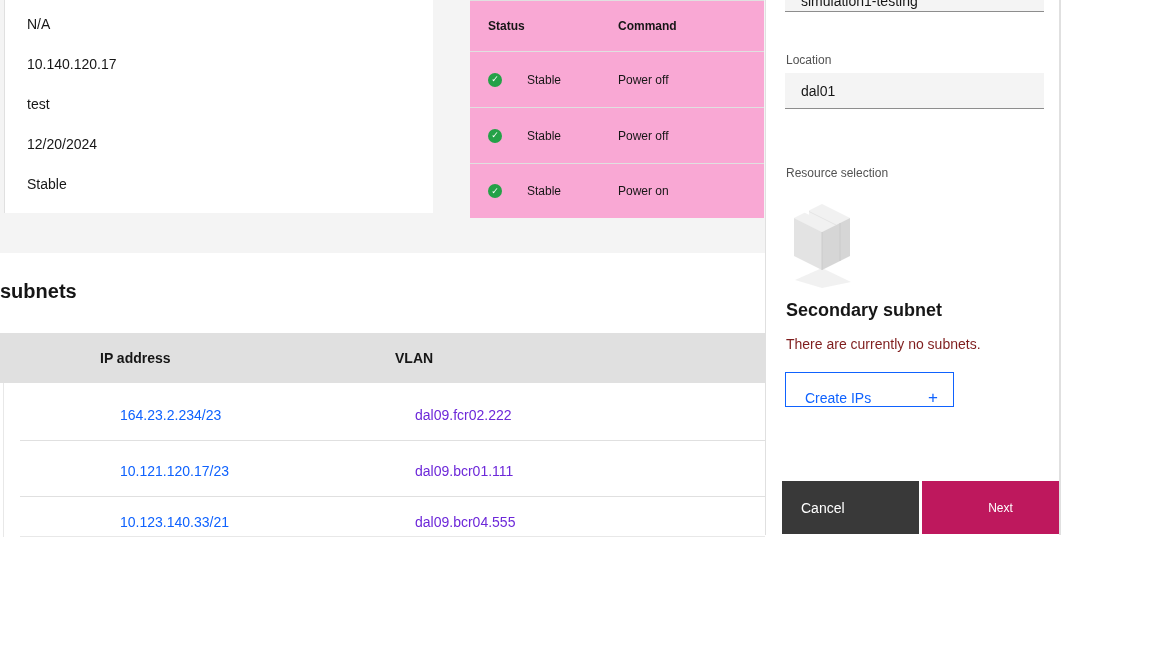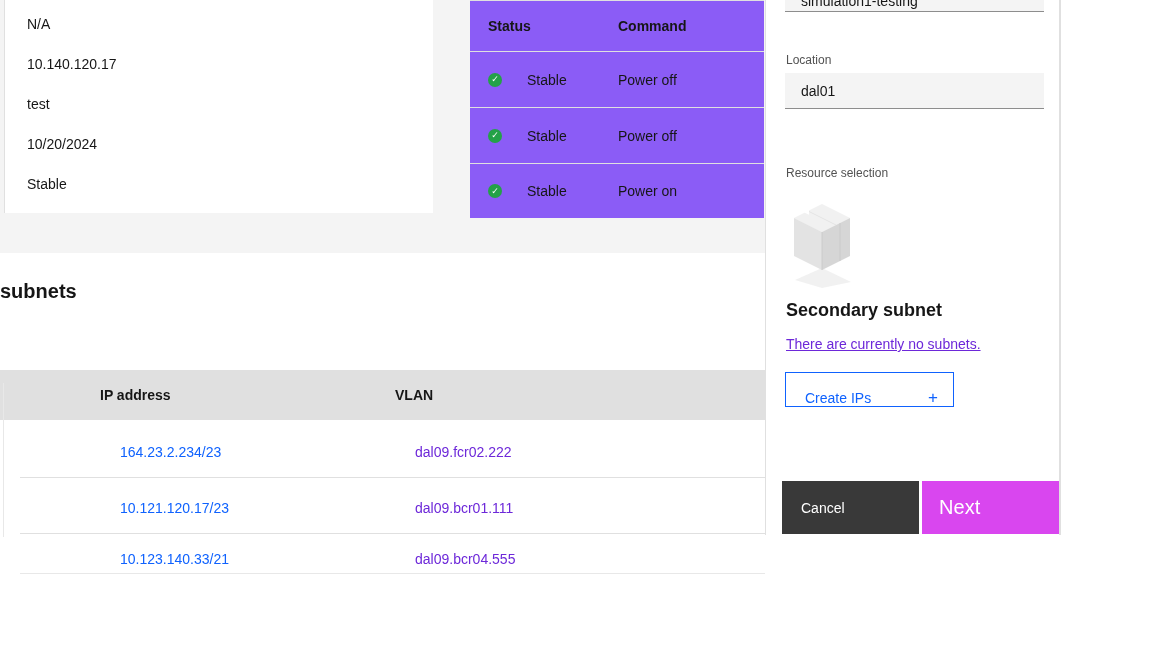--- a/index.html
+++ b/index.html
@@ -9,35 +9,35 @@
   
   .gray-bg { position:absolute; left:0; top:0; width:765px; height:253px; background:#f4f4f4; }
 
   
   .summary-card { position:absolute; left:4px; top:0; width:429px; height:213px;
     background:#ffffff; border-left:1px solid #e0e0e0; padding:4px 0 0 22px; }
   .summary-item { height:40px; line-height:40px; font-size:14px; color:#161616; }
 
   
   .status-card { position:absolute; left:470px; top:0; width:294px; height:218px;
-    background:#8b5cf6; border-top:1px solid #e0e0e0; font-size:14px; }
+    background:#f9a8d4; border-top:1px solid #e0e0e0; font-size:12px; }
   .status-header { display:flex; height:51px; align-items:center; border-bottom:1px solid #e0e0e0; font-weight:700; }
   .status-row { display:flex; height:56px; align-items:center; border-bottom:1px solid #e0e0e0; }
   .status-row:last-child { height:54px; border-bottom:none; }
   .col-status { width:148px; padding-left:18px; display:flex; align-items:center; }
   .col-command { flex:1; }
   .check-icon { width:14px; height:14px; border-radius:50%; background:#24a148; margin-right:25px;
     display:inline-flex; align-items:center; justify-content:center; flex:0 0 14px; }
   .check-icon::before { content:"✓"; color:#ffffff; font-size:9px; font-weight:700; line-height:1; }
   .status-header .col-status { padding-left:18px; }
 
   
   .details-heading { position:absolute; left:0; top:280px; font-size:20px; color:#161616; }
   .ip-table { position:absolute; left:0; top:333px; width:765px; font-size:14px; }
-  .ip-header { display:flex; height:50px; align-items:center; background:#e0e0e0; font-weight:700; color:#161616;margin-top:37px; }
+  .ip-header { display:flex; height:50px; align-items:center; background:#e0e0e0; font-weight:700; color:#161616; }
   .ip-row { display:flex; align-items:center; background:#ffffff; border-bottom:1px solid #e0e0e0;margin-left:20px; }
   .ip-row-1 { height:58px; padding-top:6px; }
   .ip-row-2 { height:56px; padding-top:4px; }
   .ip-row-3 { height:40px; align-items:flex-end; padding-bottom:6px; border-bottom:1px solid #e8e8e8; }
   .col-spacer { width:100px; }
   .col-ip { width:295px; }
   .col-vlan { flex:1; color:#6d28d9; }
   .ip-link { color:#0f62fe; text-decoration:none; cursor:pointer; }
   .left-hairline { position:absolute; left:3px; top:383px; width:1px; height:154px; background:#e8e8e8; }
 
@@ -48,42 +48,42 @@
     background:#f4f4f4; border-bottom:1px solid #8d8d8d; padding-left:16px;
     font-size:14px; line-height:46px; color:#161616; white-space:nowrap; overflow:hidden; }
   .field-label { position:absolute; left:20px; font-size:12px; color:#525252; }
   .label-location { top:53px; }
   .label-resource { top:166px; }
   .text-input { position:absolute; left:19px; top:73px; width:259px; height:36px;
     background:#f4f4f4; border:none; border-bottom:1px solid #8d8d8d; padding-left:16px;
     font-family:inherit; font-size:14px; color:#161616; outline:none; }
   .resource-pictogram { position:absolute; left:27px; top:202px; width:62px; height:86px; }
   .panel-heading { position:absolute; left:20px; top:300px; font-size:18px; color:#161616; }
-  .panel-message { position:absolute; left:20px; top:336px; font-size:14px; color:#6d28d9;text-decoration:underline; }
+  .panel-message { position:absolute; left:20px; top:336px; font-size:14px; color:#7f1d1d; }
   .create-ips-btn { position:absolute; left:19px; top:372px; width:169px; height:35px;
     background:#ffffff; border:1px solid #0f62fe; color:#0f62fe; font-family:inherit; font-size:14px;
     display:flex; align-items:flex-end; justify-content:space-between; padding:0 15px 0 19px; cursor:pointer; }
   .add-icon { font-size:17px; line-height:1; color:#0f62fe; }
   .panel-footer { position:absolute; left:0; top:481px; width:296px; height:53px; display:flex; }
   .btn-cancel { width:145px; height:53px; background:#393939; color:#ffffff; border:none;
     font-family:inherit; font-size:14px; text-align:left; padding-left:19px; cursor:pointer;margin-left:16px; }
   .footer-gap { width:3px; height:53px; background:#ffffff; }
-  .btn-next { width:148px; height:53px; background:#d946ef; color:#ffffff; border:none;
-    font-family:inherit; font-size:20px; text-align:left; padding-left:17px; cursor:pointer; }
+  .btn-next { width:148px; height:53px; background:#be185d; color:#ffffff; border:none;
+    font-family:inherit; font-size:12px; text-align:center; padding-left:17px; cursor:pointer; }
 </style>
 </head>
 <body>
 
 <div class="gray-bg"></div>
 
 <div class="summary-card">
   <div class="summary-item">N/A</div>
   <div class="summary-item">10.140.120.17</div>
   <div class="summary-item">test</div>
-  <div class="summary-item">10/20/2024</div>
+  <div class="summary-item">12/20/2024</div>
   <div class="summary-item">Stable</div>
 </div>
 
 <div class="status-card">
   <div class="status-header">
     <div class="col-status">Status</div>
     <div class="col-command">Command</div>
   </div>
   <div class="status-row">
     <div class="col-status">

